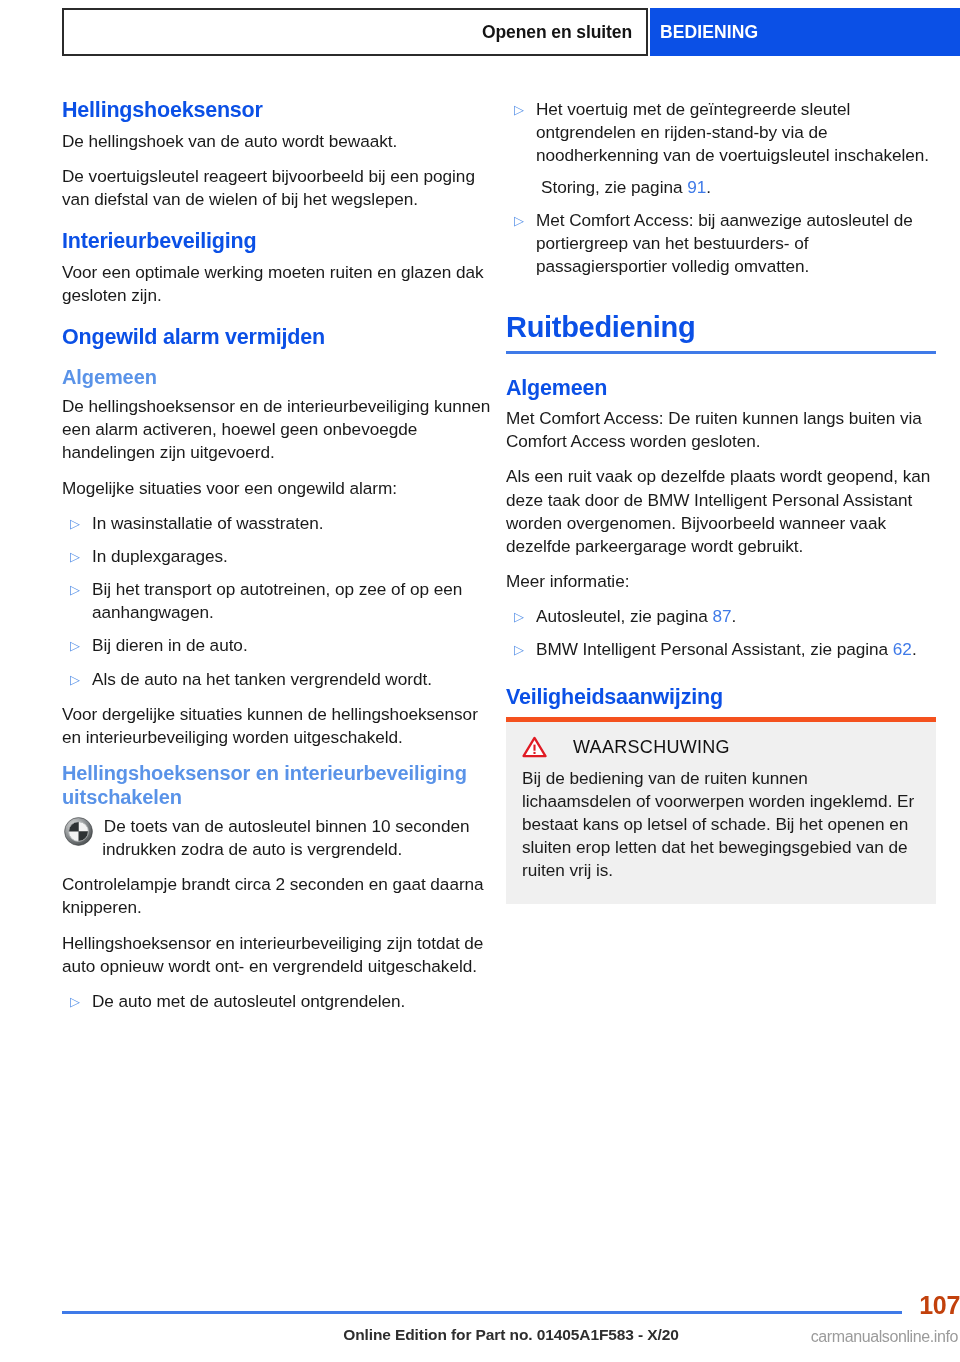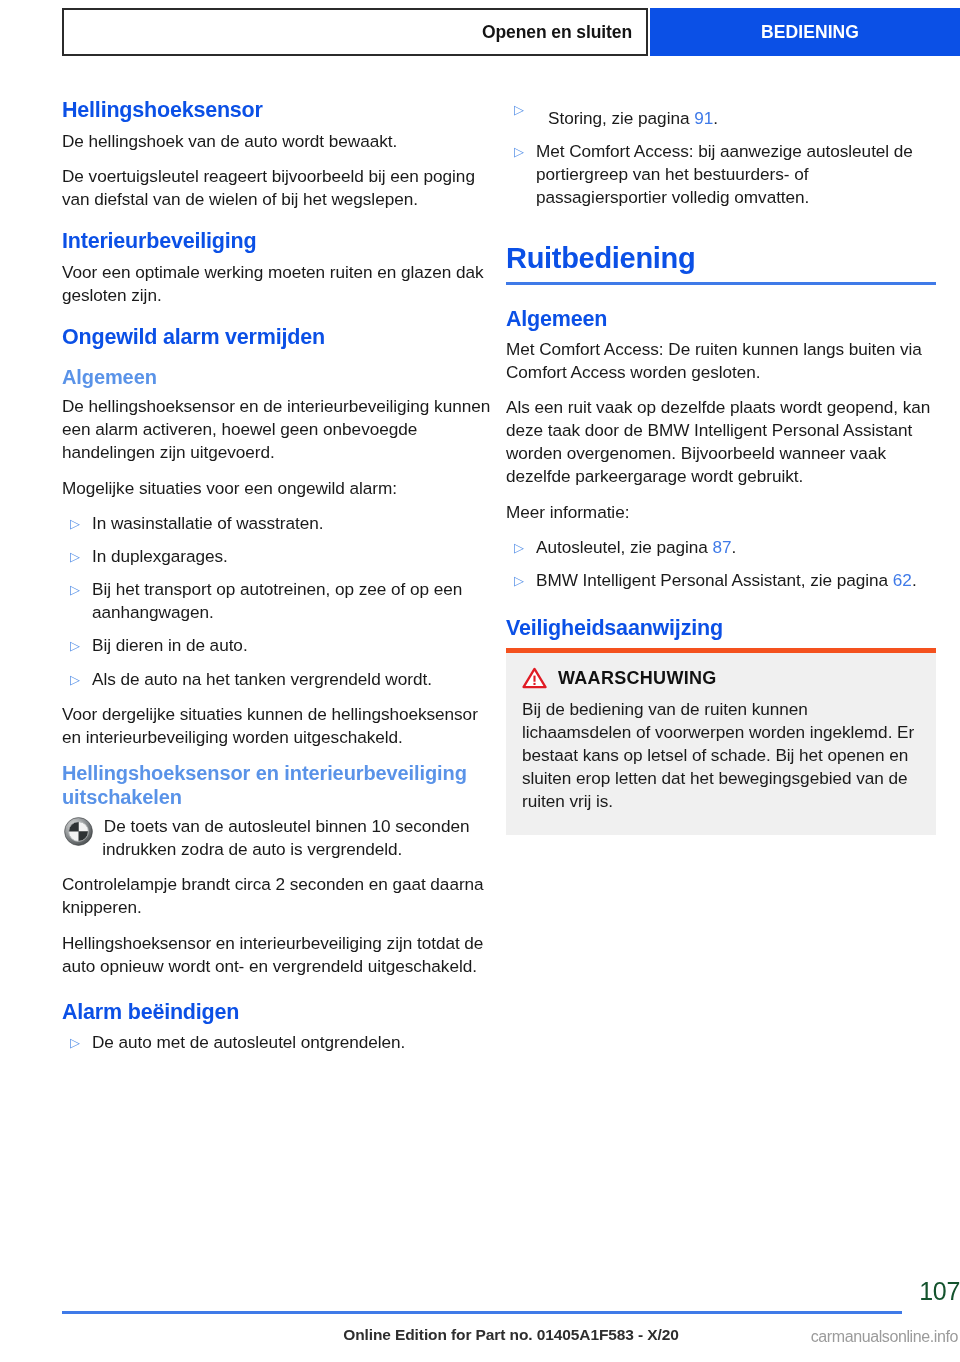--- a/index.html
+++ b/index.html
@@ -41,21 +41,21 @@
     font-size: 17.5px;
     font-weight: bold;
     color: #141414;
     letter-spacing: -0.1px;
   }
   .header-right {
     flex: 1 1 auto;
     background: #0b50e6;
     display: flex;
     align-items: center;
-    justify-content: center;
+    justify-content: flex-start;
     padding-left: 10px;
     margin-left: 2px;
   }
   .header-right-text {
     font-size: 17.5px;
     font-weight: bold;
     color: #ffffff;
     letter-spacing: 0.1px;
   }
 
@@ -173,46 +173,47 @@
     margin-bottom: 9px;
   }
   .warn-tri {
     width: 25px;
     height: 22px;
     margin-right: 11px;
     flex: 0 0 auto;
   }
   .warn-title {
     font-size: 18px;
-    font-weight: bold;
+    font-weight: normal;
     letter-spacing: 0.3px;
     color: #111111;
+    margin-left: 15px;
   }
   .warn-body {
     font-size: 17.2px;
     line-height: 1.34;
     margin: 0;
     letter-spacing: -0.05px;
   }
 
   
   .footer {
     position: absolute;
     left: 62px;
     bottom: 26px;
     width: 898px;
     height: 70px;
   }
   .page-num {
     position: absolute;
     right: 0;
-    bottom: 30px;
+    bottom: 16px;
     font-size: 25px;
-    font-weight: normal;
-    color: #14532d;
+    font-weight: bold;
+    color: #c2410c;
     letter-spacing: -0.3px;
   }
   .footer-rule {
     position: absolute;
     left: 0;
     bottom: 22px;
     width: 840px;
     height: 3px;
     background: #3f7ae8;
   }
@@ -309,37 +310,37 @@
         <path d="M50 50 L84 50 A34 34 0 0 1 50 84 Z" fill="#2e3234"></path>
         <path d="M50 84 A34 34 0 0 1 16 50 L50 50 Z" fill="#f2f2f2"></path>
         <circle cx="50" cy="50" r="34" fill="none" stroke="#bcbfc1" stroke-width="3"></circle>
       </svg>
       <span>De toets van de autosleutel binnen 10 seconden indrukken zodra de auto is vergrendeld.</span>
     </div>
 
     <p class="body">Controlelampje brandt circa 2 seconden en gaat daarna knipperen.</p>
     <p class="body">Hellingshoeksensor en interieurbeveiliging zijn totdat de auto opnieuw wordt ont- en vergrendeld uitgeschakeld.</p>
 
-    <h2 class="head2" style="margin-top:22px">Alarm beëindigen</h2>
 
     <ul class="bullets">
       <li>
         <span class="bullet-mark">▷</span>
         <span class="bullet-text">De auto met de autosleutel ontgrendelen.</span>
       </li>
     </ul>
   </div>
 
   <div class="col col-right">
 
     <ul class="bullets">
       <li>
         <span class="bullet-mark">▷</span>
         <span class="bullet-text">
-          <span class="bullet-sub" style="display:block;margin-left:12px"><span>Storing, zie pagina </span><span class="pg">91</span><span>.</span></span>
+          <span>Het voertuig met de geïntegreerde sleutel ontgrendelen en rijden-stand-by via de noodherkenning van de voertuigsleutel inschakelen.</span>
+          <span class="bullet-sub" style="display:block;margin-left:5px"><span>Storing, zie pagina </span><span class="pg">91</span><span>.</span></span>
         </span>
       </li>
       <li>
         <span class="bullet-mark">▷</span>
         <span class="bullet-text">Met Comfort Access: bij aanwezige autosleutel de portiergreep van het bestuurders- of passagiersportier volledig omvatten.</span>
       </li>
     </ul>
 
     <h1 class="sec-title" style="margin-top:34px">Ruitbediening</h1>
 

